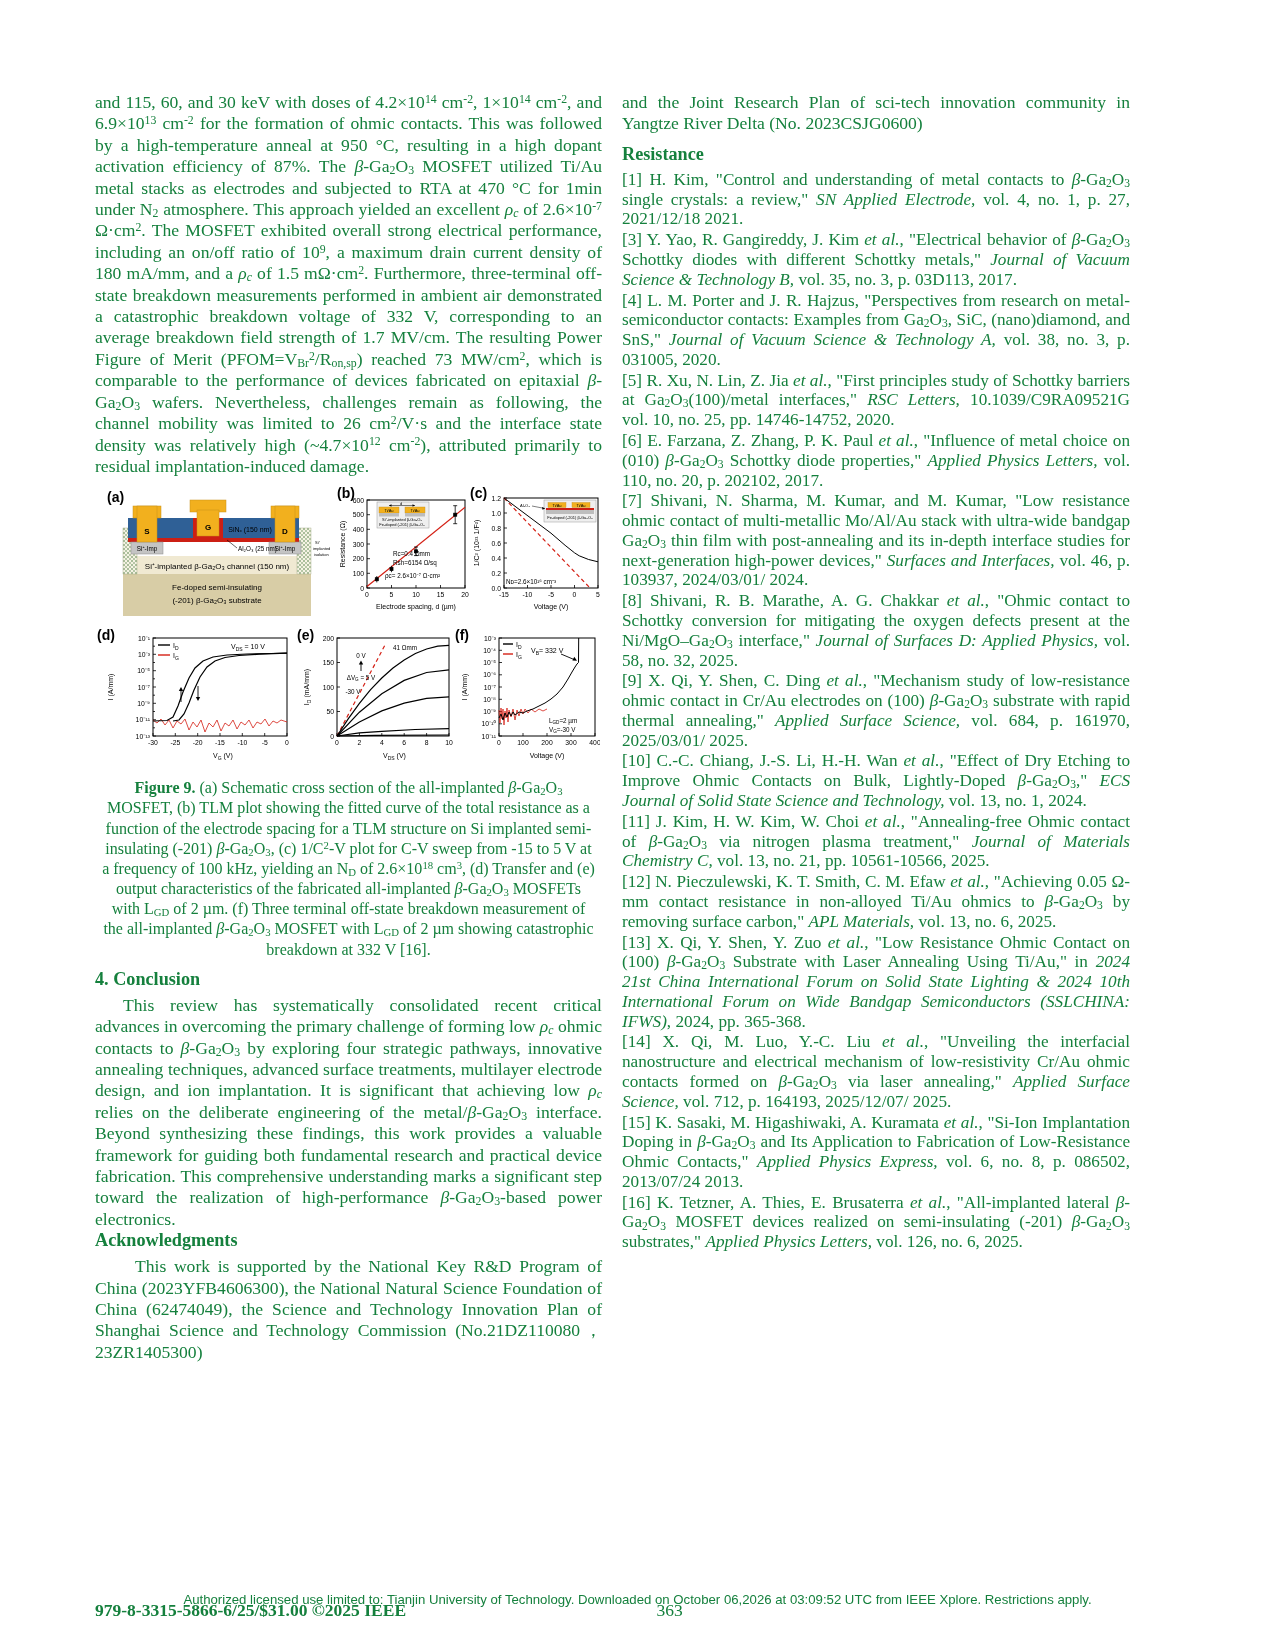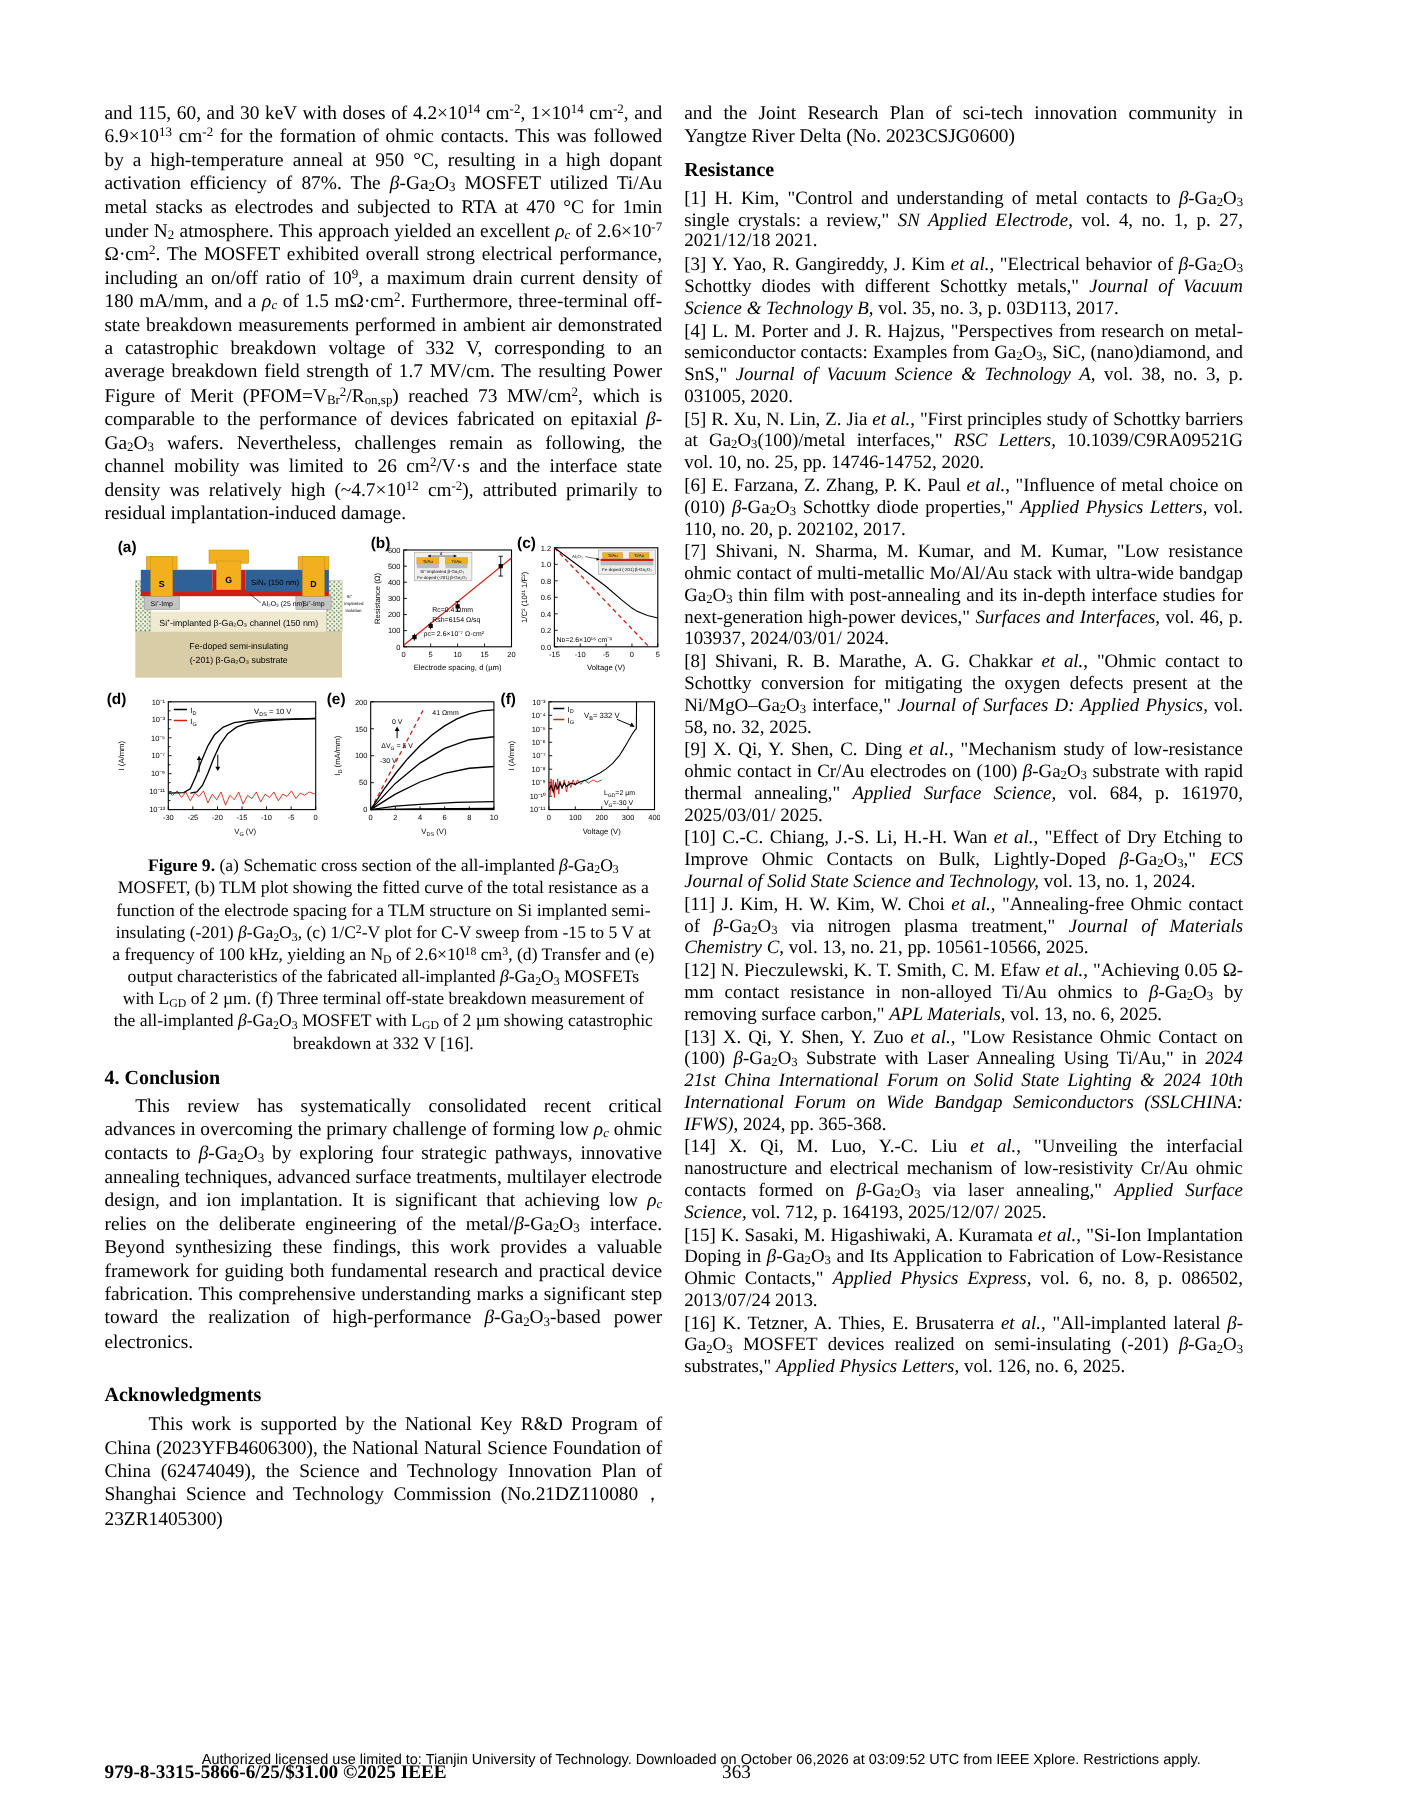--- a/index.html
+++ b/index.html
@@ -1,29 +1,29 @@
 <!DOCTYPE html>
 <html><head>
 <meta charset="utf-8">
 <style>
   html,body { margin:0; padding:0; background:#888; }
   .page {
     position:relative; width:1275px; height:1650px; background:#ffffff;
-    font-family:"Liberation Serif", serif; color:#000000; overflow:hidden;
+    font-family:"Liberation Serif", serif; color:#15803d; overflow:hidden;
   }
   .col { position:absolute; top:92px; }
   .col-left  { left:95px;  width:507px; }
   .col-right { left:622px; width:508px; }
   p.body { font-size:17.6px; line-height:1.217; text-align:justify; margin:0; }
   p.indent { text-indent:28px; }
   p.indent-lg { text-indent:40px; }
   sup, sub { font-size:67%; line-height:0; position:relative; vertical-align:baseline; }
   sup { top:-0.45em; } sub { top:0.18em; }
   h3.sect { font-size:18.2px; font-weight:bold; margin:9px 0 5px 0; }
-  h3.sect-ack { margin-top:28px; }
+  h3.sect-ack { margin-top:0; }
   .caption { font-size:16px; line-height:1.26; text-align:center; margin:4px 6px 2px 6px; }
   .refs p { font-size:17.2px; line-height:1.15; text-align:justify; margin:0 0 1px 0; }
   .figure { margin-top:7px; }
   .figrow { display:flex; align-items:flex-start; }
   svg { display:block; }
   svg text { font-family:"Liberation Sans", sans-serif; fill:#000; }
   .pl   { font-size:14px; font-weight:bold; }
   .tick { font-size:6.8px; }
   .lab  { font-size:8px; }
   .lab7 { font-size:7px; }

